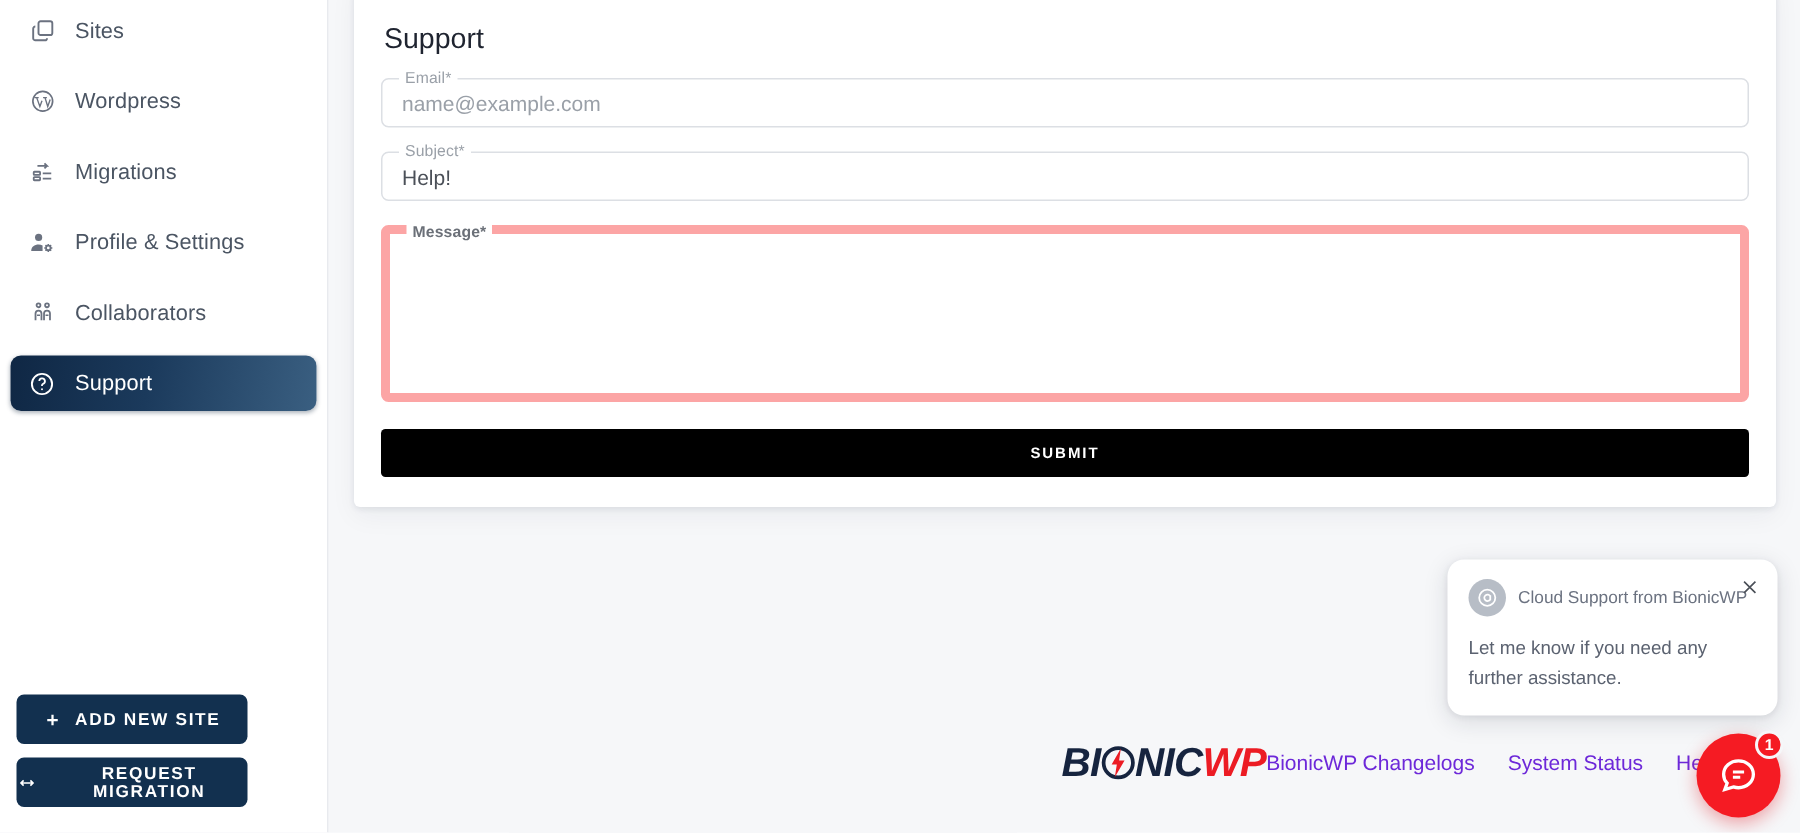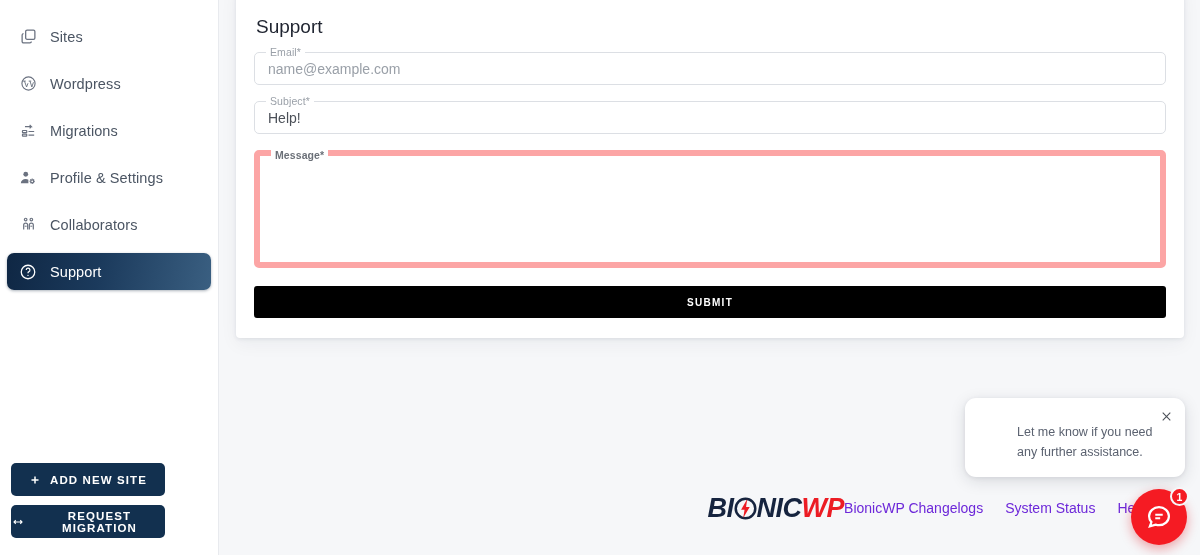--- a/index.html
+++ b/index.html
@@ -12,21 +12,21 @@
   .app { position: relative; width: 1200px; height: 555px; display: flex; }
 
   
   .sidebar {
     width: 219px; height: 555px;
     background: #ffffff;
     border-right: 1px solid #e8eaee;
     position: relative;
     flex: 0 0 219px;
   }
-  .nav { padding-top: 18px; }
+  .nav { padding-top: 2px; }
   .nav-item {
     display: flex; align-items: center;
     height: 37px; margin: 0 7px 10px 7px;
     padding-left: 11px;
     border-radius: 7px;
     cursor: pointer;
   }
   .nav-item .ico {
     width: 20px; height: 20px; flex: 0 0 20px;
     display: flex; align-items: center; justify-content: center;
@@ -173,21 +173,20 @@
   .chat-close {
     position: absolute; top: 10px; right: 11px;
     width: 16px; height: 16px;
     color: #4b5058; cursor: pointer;
     display: flex; align-items: center; justify-content: center;
   }
   .chat-msg {
     margin-top: 12px;
     font-size: 12.5px; line-height: 1.55;
     color: #5b6270;
-    margin-left: 38px;
   }
   .chat-launcher {
     position: absolute;
     right: 13px; bottom: 10px;
     width: 56px; height: 56px;
     border-radius: 50%;
     background: #f51b23;
     box-shadow: 0 4px 12px rgba(220,20,30,.38);
     display: flex; align-items: center; justify-content: center;
     cursor: pointer;
@@ -337,20 +336,29 @@
         <span class="red">WP</span>
       </div>
       <div class="footer-links">
         <a>BionicWP Changelogs</a>
         <a>System Status</a>
         <a>Help Docs</a>
       </div>
     </footer>
 
     <div class="chat-card">
+      <div class="chat-head">
+        <span class="chat-avatar">
+          <svg width="15" height="15" viewBox="0 0 24 24" fill="none" stroke="#ffffff" stroke-width="1.9">
+            <circle cx="12" cy="12" r="8.6"></circle>
+            <path d="M15.2 9.2v5.4M15.2 10.4a3.4 3.4 0 1 0 0 3.4" stroke-width="1.9"></path>
+          </svg>
+        </span>
+        <span class="chat-from">Cloud Support from BionicWP</span>
+      </div>
       <span class="chat-close">
         <svg width="13" height="13" viewBox="0 0 24 24" stroke="currentColor" stroke-width="2" fill="none">
           <path d="M5 5l14 14M19 5L5 19"></path>
         </svg>
       </span>
       <p class="chat-msg">Let me know if you need any further assistance.</p>
     </div>
 
     <div class="chat-launcher">
       <svg width="28" height="28" viewBox="0 0 24 24" fill="none" stroke="#ffffff" stroke-width="1.9">

